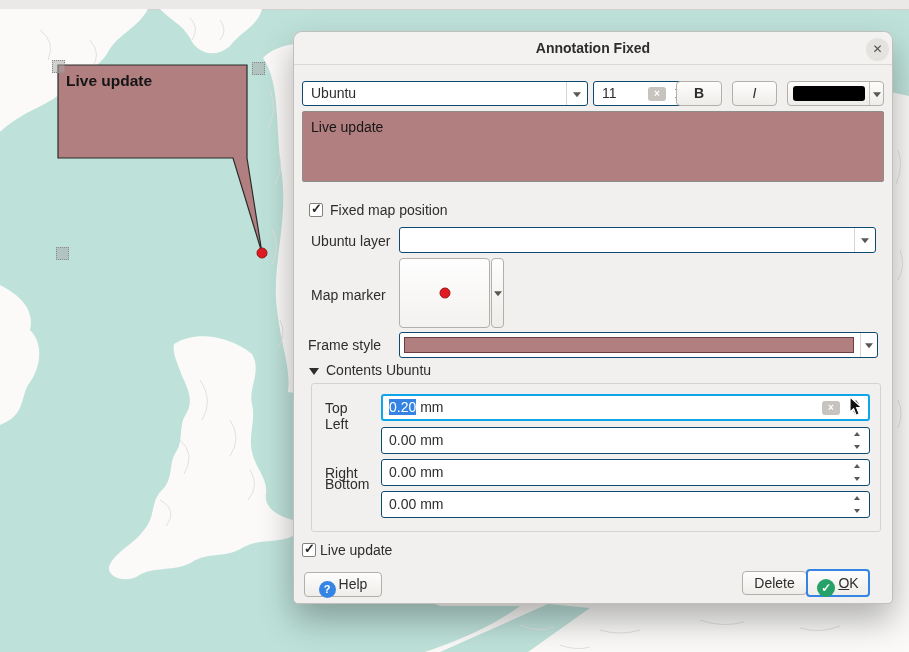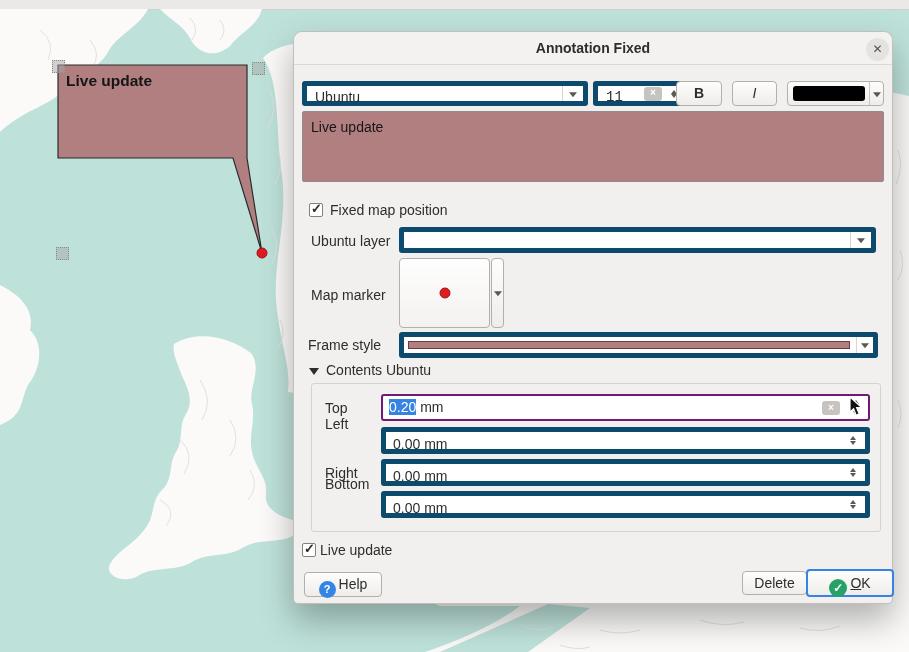--- a/index.html
+++ b/index.html
@@ -15,21 +15,21 @@
   #dialog { position:absolute; left:293px; top:31px; width:600px; height:573px; z-index:2;
             background:#f1f0ee; border:1px solid #c2bfbb; border-radius:9px 9px 5px 5px;
             box-shadow:0 16px 34px rgba(0,0,0,.30); font-size:14px; color:#2d2d2d; }
   .titlebar { position:absolute; left:0; right:0; top:0; height:33px;
               background:#f3f2f0; border-bottom:1px solid #dad7d4; border-radius:9px 9px 0 0; }
   .title { line-height:32px; text-align:center; font-weight:bold; }
   .close-btn { position:absolute; left:572px; top:6px; width:23px; height:23px; border-radius:50%;
                background:#e5e3e0; color:#55524e; font-size:12px; line-height:23px; text-align:center; }
   .label { position:absolute; white-space:nowrap; }
 
-  .input, .combo, .spin { position:absolute; background:#fff; border:5px solid #0c4a6e; border-radius:3px; }
+  .input, .combo, .spin { position:absolute; background:#fff; border:1px solid #0c4a6e; border-radius:3px; }
   .combo .val { position:absolute; left:8px; top:0; bottom:0; line-height:23px; }
   .arrow-seg { position:absolute; right:0; top:0; bottom:0; width:21px; border-left:1px solid #d8d5d1; }
   .tri-down { position:absolute; left:50%; top:50%; transform:translate(-50%,-35%);
               width:0; height:0; border-left:4px solid transparent; border-right:4px solid transparent;
               border-top:5px solid #5b5852; }
   .tri-up-s { width:0;height:0;border-left:3.5px solid transparent;border-right:3.5px solid transparent;
               border-bottom:4.5px solid #5b5852; }
   .tri-dn-s { width:0;height:0;border-left:3.5px solid transparent;border-right:3.5px solid transparent;
               border-top:4.5px solid #5b5852; }
   .spin-col { position:absolute; right:4px; top:2px; bottom:2px; width:12px;
@@ -125,21 +125,21 @@
     </div>
   </div>
 
   <div class="combo" style="left:8px; top:49px; width:286px; height:25px;">
     <span class="val">Ubuntu</span>
     <span class="arrow-seg">
       <span class="tri-down"></span>
     </span>
   </div>
 
-  <div class="spin" style="left:299px; top:49px; width:96px; height:25px;font-family:Liberation Mono, monospace;">
+  <div class="spin" style="left:299px; top:49px; width:96px; height:25px;">
     <span class="val" style="position:absolute; left:8px; line-height:23px;">11</span>
     <span class="clear-ic" style="right:22px;">
       <span>×</span>
     </span>
     <span class="spin-col">
       <span class="tri-up-s"></span>
       <span class="tri-dn-s"></span>
     </span>
   </div>
 
@@ -184,21 +184,21 @@
     <span class="arrow-seg" style="width:17px;">
       <span class="tri-down"></span>
     </span>
   </div>
 
   <span class="cm-tri" style="left:15px; top:336px;"></span>
   <span class="label" style="left:32px; top:330px;">Contents Ubuntu</span>
   <div class="groupframe" style="left:17px; top:351px; width:570px; height:149px;"></div>
 
   <span class="label" style="left:31px; top:368px;">Top</span>
-  <div class="spin" style="left:87px; top:362px; width:489px; height:27px; border:2px solid #701a75;">
+  <div class="spin" style="left:87px; top:362px; width:489px; height:27px; border:2px solid #0ea5e9;">
     <span style="position:absolute; left:6px; line-height:23px;">
       <span class="sel pre">0.20</span><span class="pre"> mm</span>
     </span>
     <span class="clear-ic" style="right:28px;">
       <span>×</span>
     </span>
     <span class="spin-col" style="right:6px;">
       <span class="tri-up-s"></span>
       <span class="tri-dn-s"></span>
     </span>
@@ -235,20 +235,20 @@
     <span class="ck">✓</span>
   </span>
   <span class="label" style="left:26px; top:510px;">Live update</span>
 
   <div class="pushbtn" style="left:10px; top:540px; width:78px; height:25px; line-height:23px;">
     <span class="circle-ic help-ic">?</span><span>Help</span>
   </div>
 
   <div class="pushbtn" style="left:448px; top:539px; width:65px; height:24px; line-height:22px;">Delete</div>
 
-  <div class="pushbtn" style="left:512px; top:537px; width:88px; height:28px; line-height:24px; border:2px solid #3584e4;">
+  <div class="pushbtn" style="left:512px; top:537px; width:64px; height:28px; line-height:24px; border:2px solid #3584e4;">
     <span class="circle-ic ok-ic">✓</span><span class="mnemonic">O</span><span>K</span>
   </div>
 </div>
 
 <svg id="cursor" width="15" height="21" viewBox="0 0 15 21">
   <polygon points="1,1 1,16 4.6,12.8 7.2,19.2 10.2,17.9 7.6,11.6 12.4,11.3" fill="#111" stroke="#fff" stroke-width="1.2"></polygon>
 </svg>
 
 </body></html>

